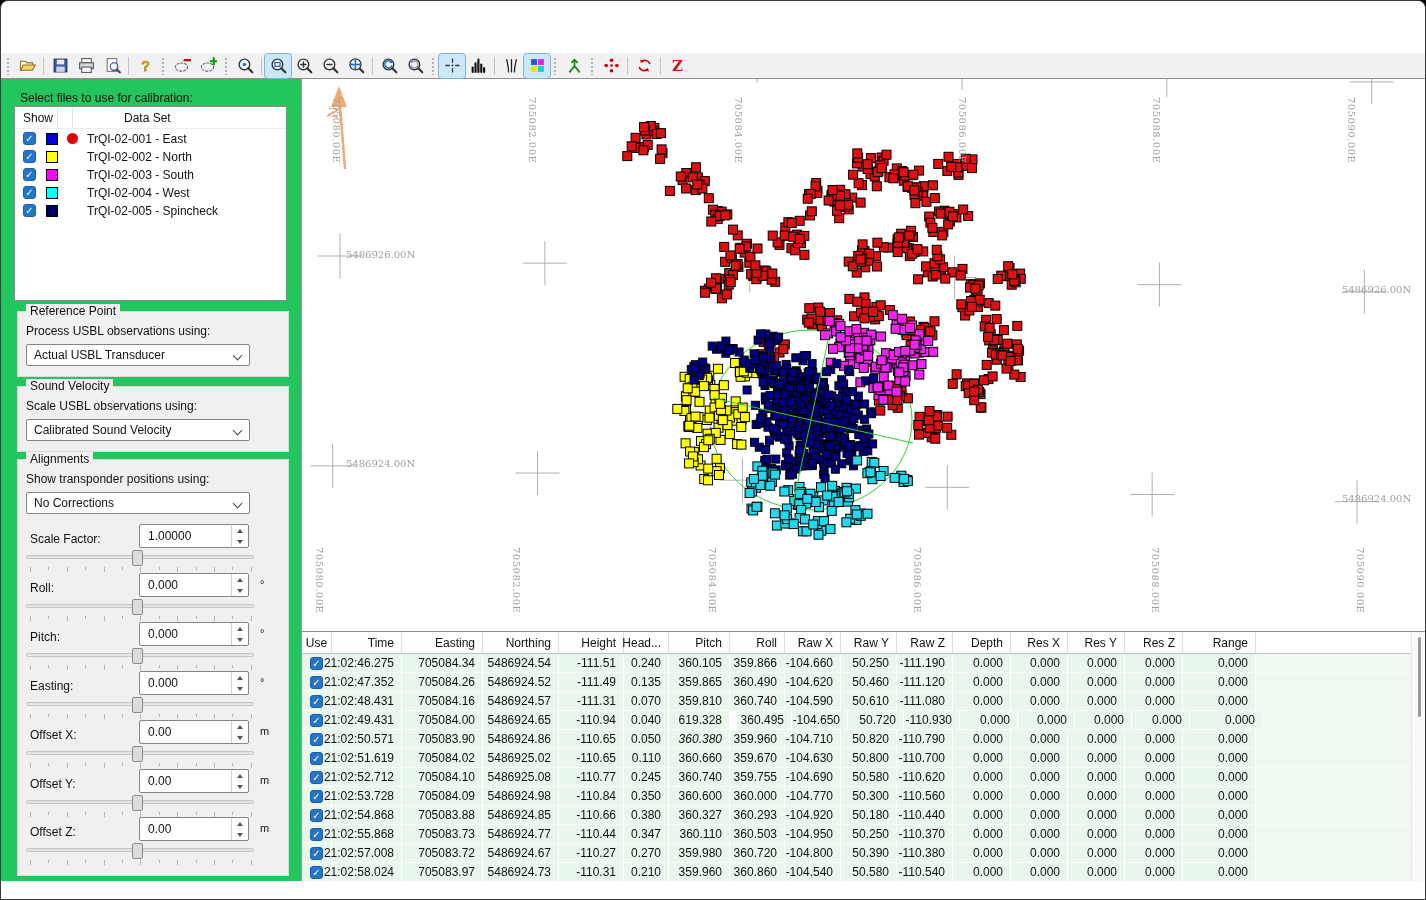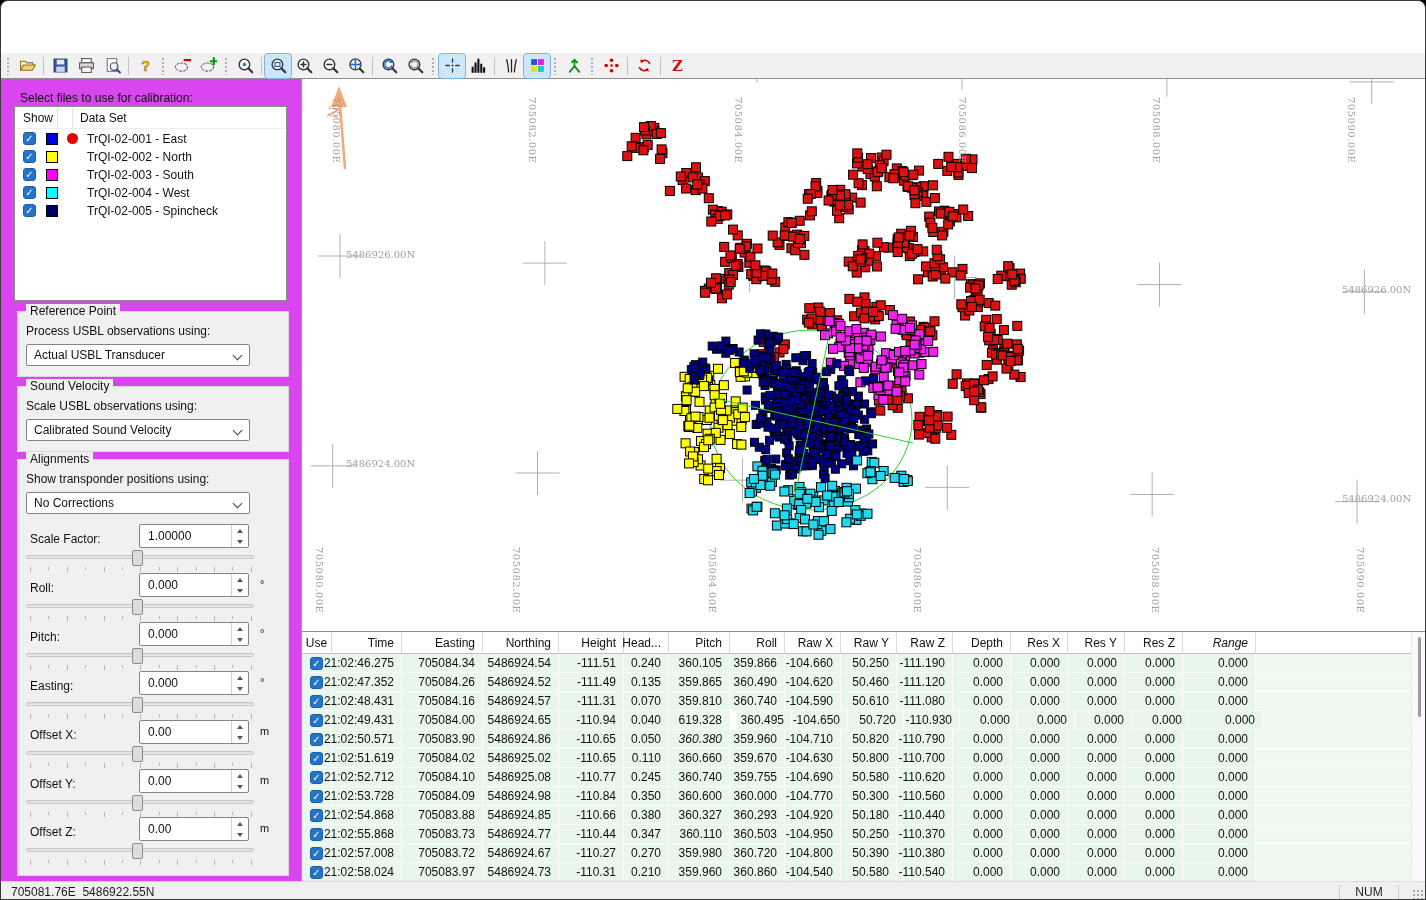--- a/index.html
+++ b/index.html
@@ -26,29 +26,29 @@
   #toolbar { position:absolute; left:0; top:52px; width:100%; height:26px; background:#f1f1f1;
              border-bottom:1px solid #8f8f8f; display:flex; align-items:center; padding:0 2px; }
   .tb-grip { width:5px; height:18px; margin:0 3px;
              background-image:radial-gradient(#b2b2b2 38%, transparent 40%);
              background-size:4px 4px; }
   .tb-btn { width:26px; height:24px; border-radius:3px; display:grid; place-items:center; }
   .tb-btn.active { background:#cde7fa; outline:1px solid #7fb4da; }
   .tb-sep { width:1px; height:18px; background:#c2c2c2; margin:0 3px; }
 
   
-  #sidebar { position:absolute; left:0; top:78px; width:300px; height:802px; background:#d946ef;
+  #sidebar { position:absolute; left:0; top:78px; width:300px; height:802px; background:#22c55e;
              font-size:12px; color:#111; }
   .side-label { position:absolute; left:19px; top:12px; }
   #filelist { position:absolute; left:13px; top:27px; width:273px; height:195px;
               background:#fff; border:1px solid #8c8c8c; }
   .fl-header { display:flex; height:22px; align-items:center; border-bottom:1px solid #ededed; }
   .fl-header .c1 { width:43px; padding-left:8px; border-right:1px solid #e3e3e3; height:100%; display:flex; align-items:center;}
   .fl-header .c2 { width:15px; border-right:1px solid #e3e3e3; height:100%; }
-  .fl-header .c3 { flex:1; padding-left:7px; }
+  .fl-header .c3 { flex:1; padding-left:7px;margin-left:44px; }
   .fl-row { display:flex; align-items:center; height:17px; margin-top:1px; }
   .chk { width:13px; height:13px; border-radius:3px; background:#2475c9; border:1px solid #1d5fa6;
          color:#fff; font-size:10px; line-height:11px; text-align:center; }
   .swatch { width:12px; height:12px; border:1px solid #000; margin-left:10px; }
   .mark-dot { width:11px; height:11px; border-radius:50%; margin-left:9px; }
   .fl-name { margin-left:9px; }
   .fl-row .no-dot { width:11px; margin-left:9px; }
 
   .groupbox { position:absolute; left:16px; width:272px; border:1px solid #d9d9d9; background:#f0f0f0; }
   .gb-title { position:absolute; top:-8px; left:8px; background:#f0f0f0; padding:0 4px; font-size:12px; }
@@ -1855,21 +1855,21 @@
         <div class="th" style="width: 45px;">Head...</div>
         <div class="th" style="width: 61px;">Pitch</div>
         <div class="th" style="width: 55px;">Roll</div>
         <div class="th" style="width: 56px;">Raw X</div>
         <div class="th" style="width: 56px;">Raw Y</div>
         <div class="th" style="width: 56px;">Raw Z</div>
         <div class="th" style="width: 58px;">Depth</div>
         <div class="th" style="width: 57px;">Res X</div>
         <div class="th" style="width: 57px;">Res Y</div>
         <div class="th" style="width: 58px;">Res Z</div>
-        <div class="th" style="width: 73px; font-style: italic;">Range</div>
+        <div class="th" style="width: 73px;">Range</div>
         <div class="th" style="width: 156px; border-right: none;"></div>
       </div>
     <div id="tbody">
         <div class="trow">
           <div class="td center" style="width: 30px;">
             <span class="chk">✓</span>
           </div>
           <div class="td" style="width: 70px;">21:02:46.275</div>
           <div class="td" style="width: 81px;">705084.34</div>
           <div class="td" style="width: 76px;">5486924.54</div>
@@ -2117,24 +2117,14 @@
           <div class="td" style="width: 58px;">0.000</div>
           <div class="td" style="width: 73px;">0.000</div>
           <div class="td filler" style="width: 156px; border-right: none;"></div>
         </div>
       </div>
     <div class="vscroll">
         <div class="vthumb"></div>
       </div>
   </div>
 
-  <div id="statusbar">
-    <span class="sb-left">705081.76E  5486922.55N</span>
-    <span class="sb-spacer"></span>
-    <span class="sb-sep"></span>
-    <span class="sb-num">NUM</span>
-    <span class="sb-sep"></span>
-    <span class="sb-gripbox">
-        <span class="resize-grip"></span>
-      </span>
-  </div>
 
 </div>
 
 </body></html>

